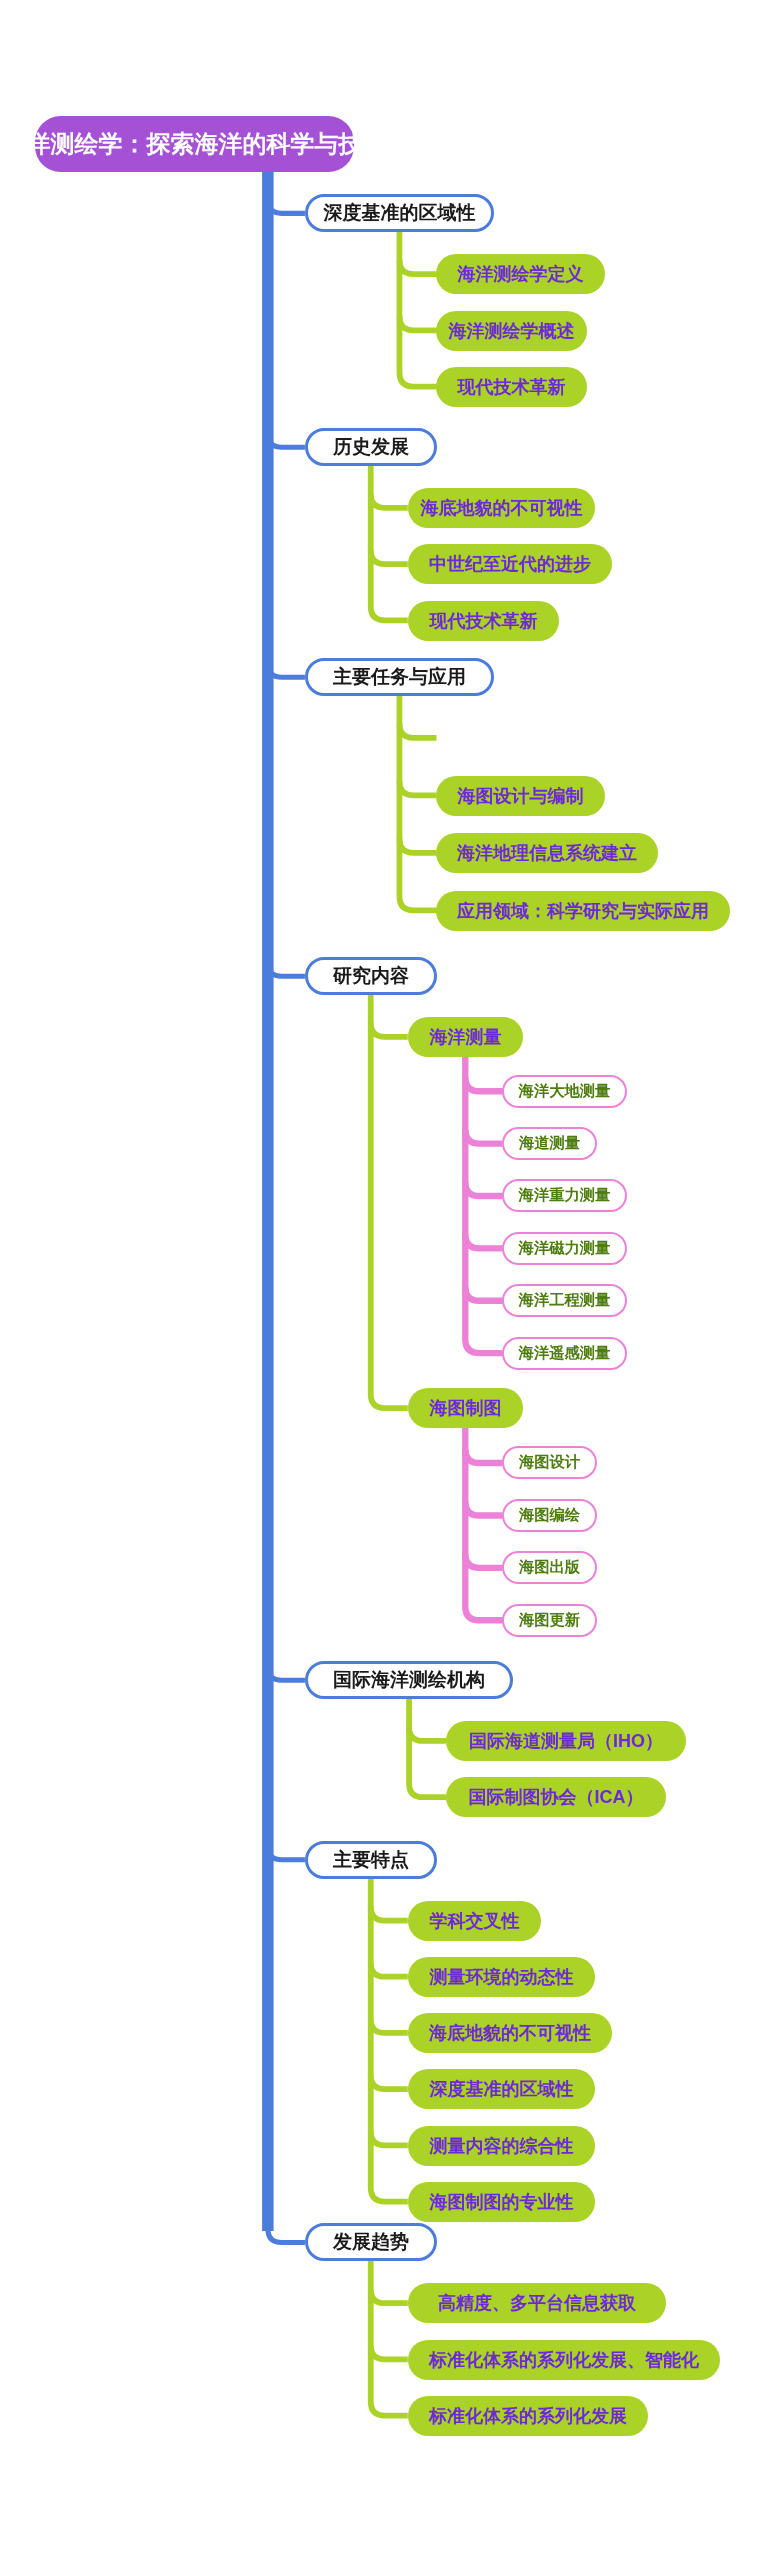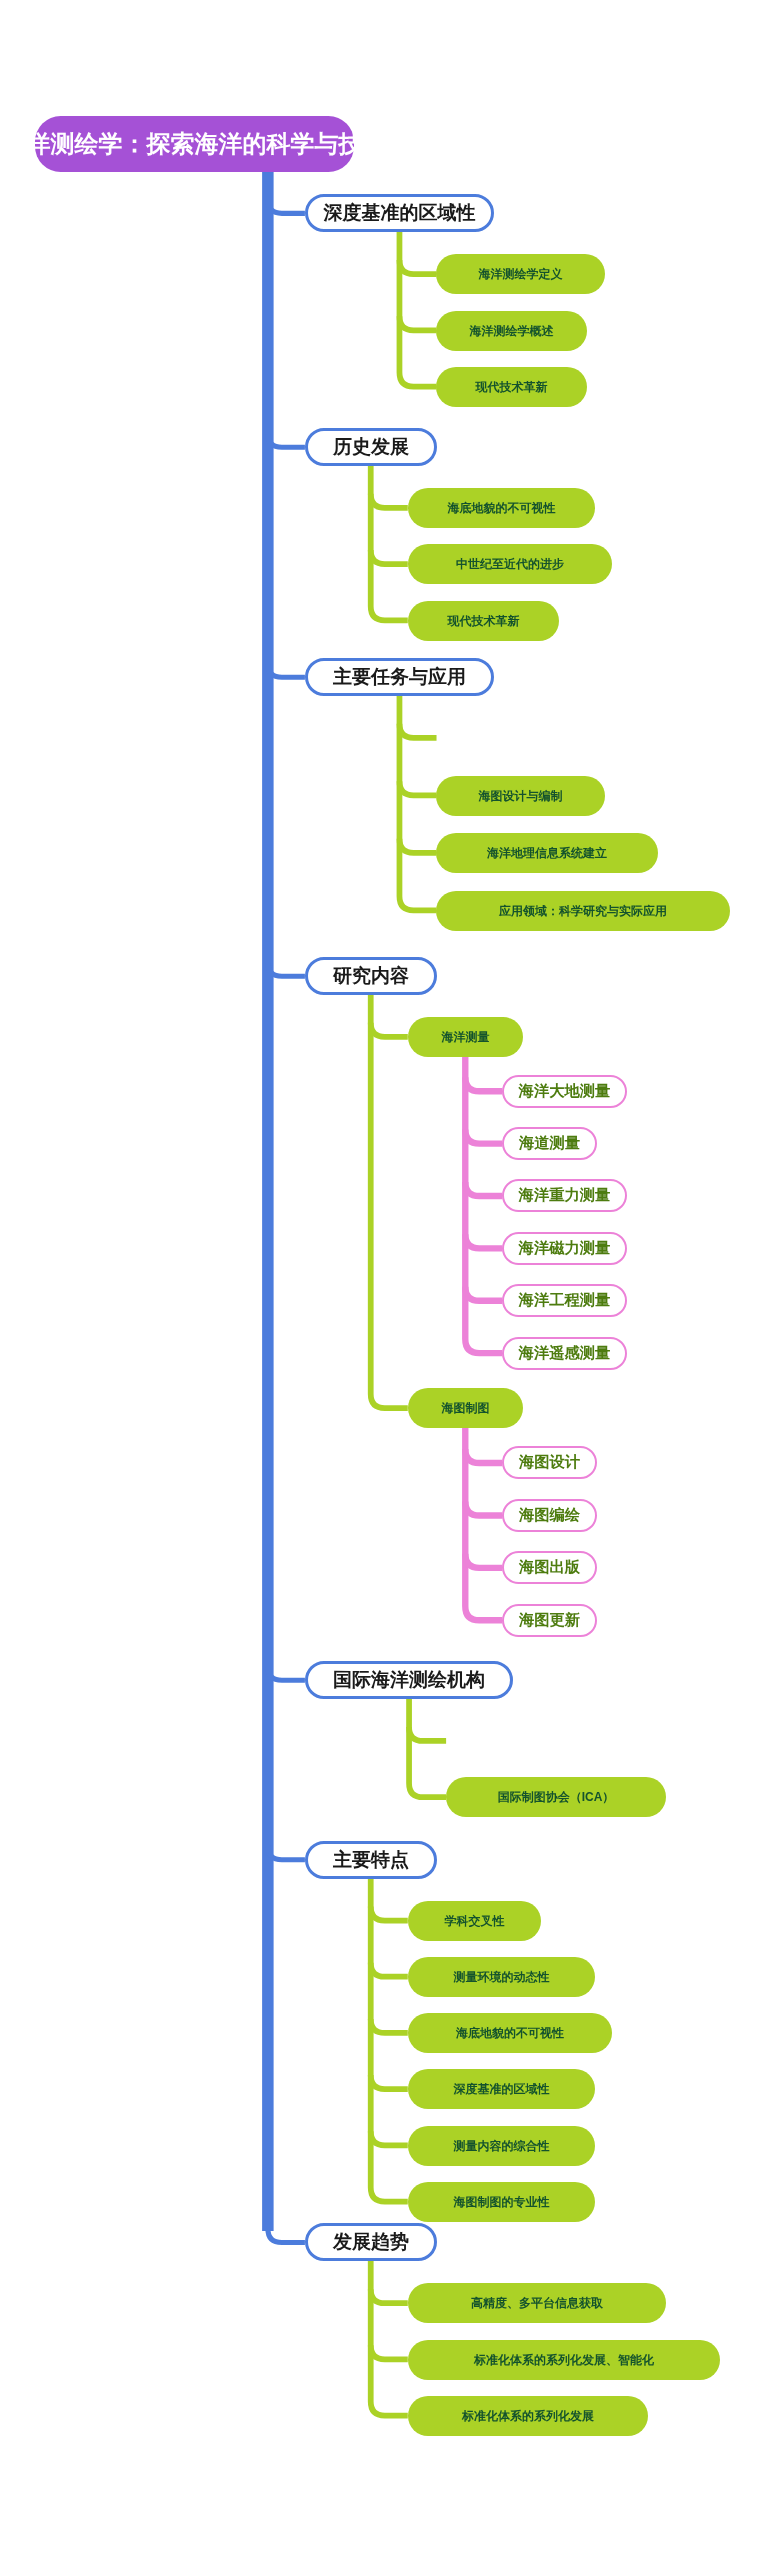--- a/index.html
+++ b/index.html
@@ -3,21 +3,21 @@
 <meta charset="utf-8">
 <style>
   html,body{margin:0;padding:0;background:#ffffff;}
   #canvas{position:relative;width:767px;height:2576px;background:#ffffff;overflow:hidden;
           font-family:"Liberation Sans","DejaVu Sans",sans-serif;}
   #wires{position:absolute;left:0;top:0;pointer-events:none;}
   .node{position:absolute;box-sizing:border-box;display:flex;align-items:center;justify-content:center;
         white-space:nowrap;cursor:default;}
   .root{height:56px;background:#A551D6;color:#ffffff;font-size:24px;font-weight:bold;border-radius:25.6px;}
   .l1{height:38px;background:#ffffff;border:3.2px solid #4C7CDC;color:#1a1a1a;font-size:19px;font-weight:bold;border-radius:19px;}
-  .l2{height:40px;background:#ABD226;color:#14532d;font-size:12px;font-weight:bold;border-radius:20px;}
+  .l2{height:40px;background:#ABD226;color:#6d28d9;font-size:18px;font-weight:bold;border-radius:20px;}
   .l3{height:33px;background:#ffffff;border:2.6px solid #EC82D8;color:#4d7c0f;font-size:15.3px;font-weight:bold;border-radius:16.6px;}
 </style>
 </head>
 <body>
 
 <div id="canvas">
 
   <svg id="wires" width="767" height="2576" viewBox="0 0 1200 4032">
 
     <g stroke="#4C7CDC" fill="none">
@@ -96,20 +96,21 @@
   <div class="node l3" style="left:502px;top:1232px;width:125px">海洋磁力测量</div>
   <div class="node l3" style="left:502px;top:1284px;width:125px">海洋工程测量</div>
   <div class="node l3" style="left:502px;top:1337px;width:125px">海洋遥感测量</div>
   <div class="node l2" style="left:408px;top:1388px;width:115px">海图制图</div>
   <div class="node l3" style="left:502px;top:1446px;width:95px">海图设计</div>
   <div class="node l3" style="left:502px;top:1499px;width:95px">海图编绘</div>
   <div class="node l3" style="left:502px;top:1551px;width:95px">海图出版</div>
   <div class="node l3" style="left:502px;top:1604px;width:95px">海图更新</div>
 
   <div class="node l1" style="left:305px;top:1661px;width:208px">国际海洋测绘机构</div>
+  <div class="node l2" style="left:446px;top:1721px;width:240px">国际海道测量局（IHO）</div>
   <div class="node l2" style="left:446px;top:1777px;width:220px">国际制图协会（ICA）</div>
 
   <div class="node l1" style="left:305px;top:1841px;width:132px">主要特点</div>
   <div class="node l2" style="left:408px;top:1901px;width:133px">学科交叉性</div>
   <div class="node l2" style="left:408px;top:1957px;width:187px">测量环境的动态性</div>
   <div class="node l2" style="left:408px;top:2013px;width:204px">海底地貌的不可视性</div>
   <div class="node l2" style="left:408px;top:2069px;width:187px">深度基准的区域性</div>
   <div class="node l2" style="left:408px;top:2126px;width:187px">测量内容的综合性</div>
   <div class="node l2" style="left:408px;top:2182px;width:187px">海图制图的专业性</div>
 

